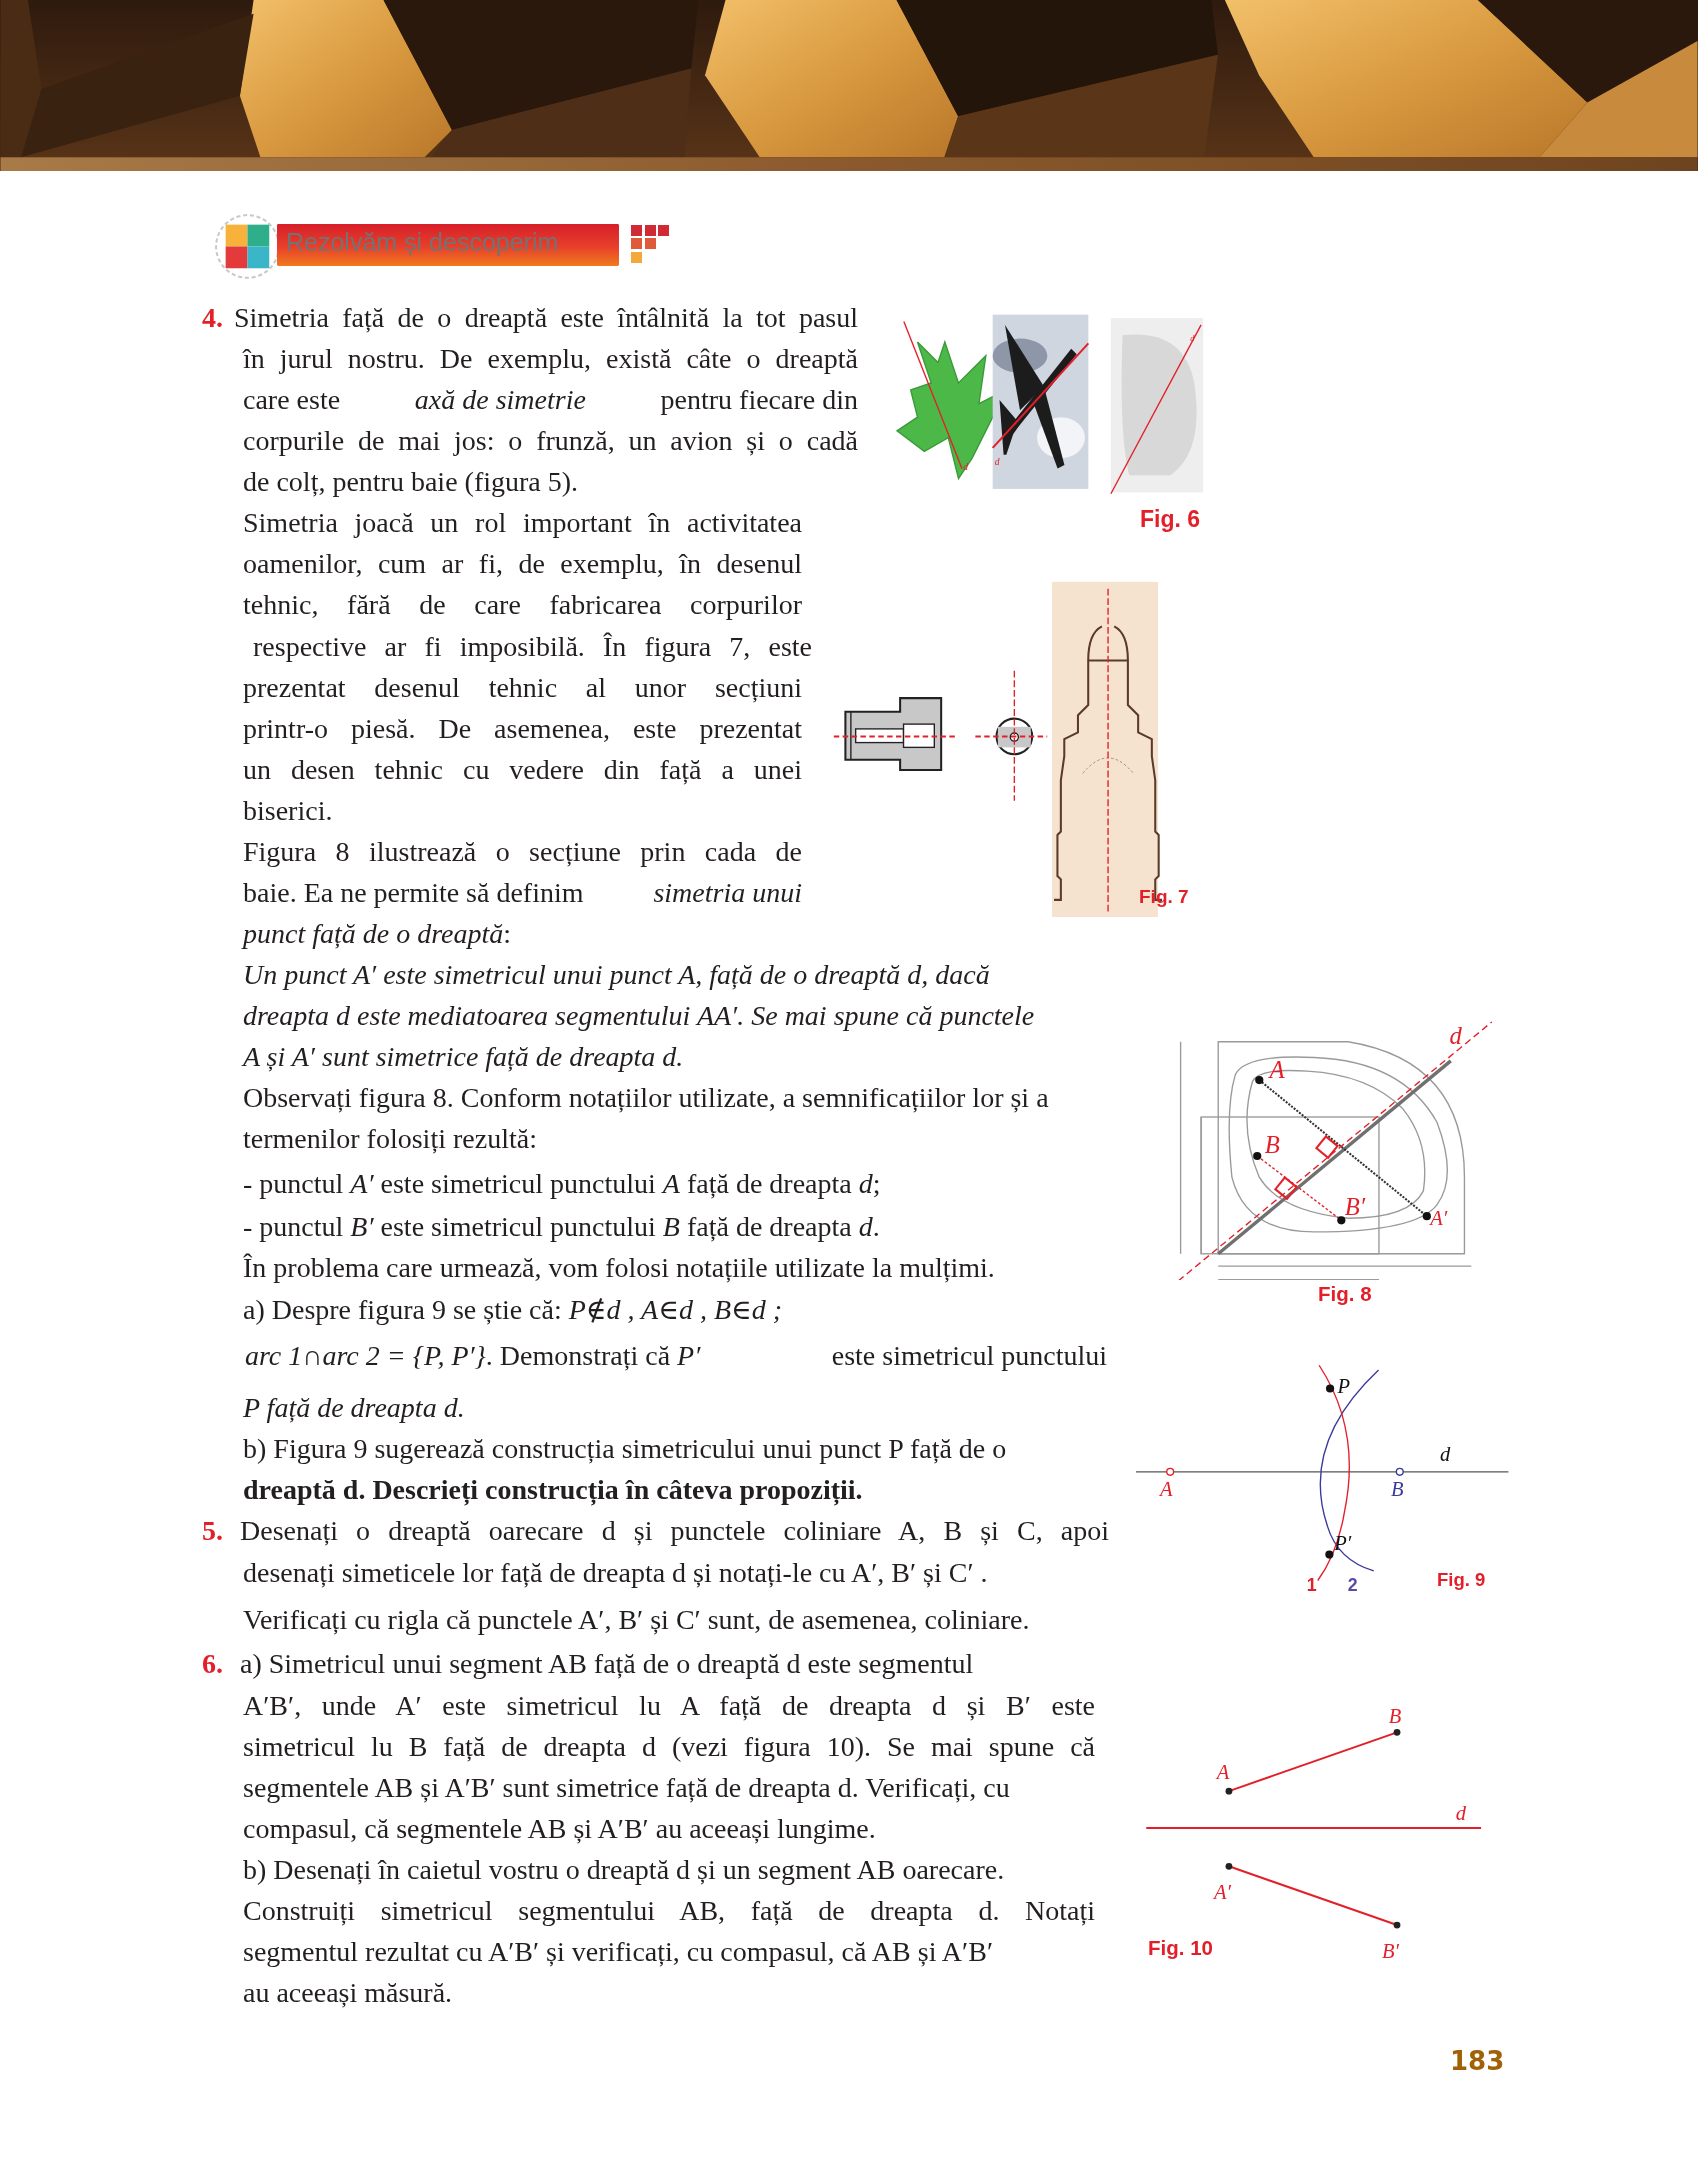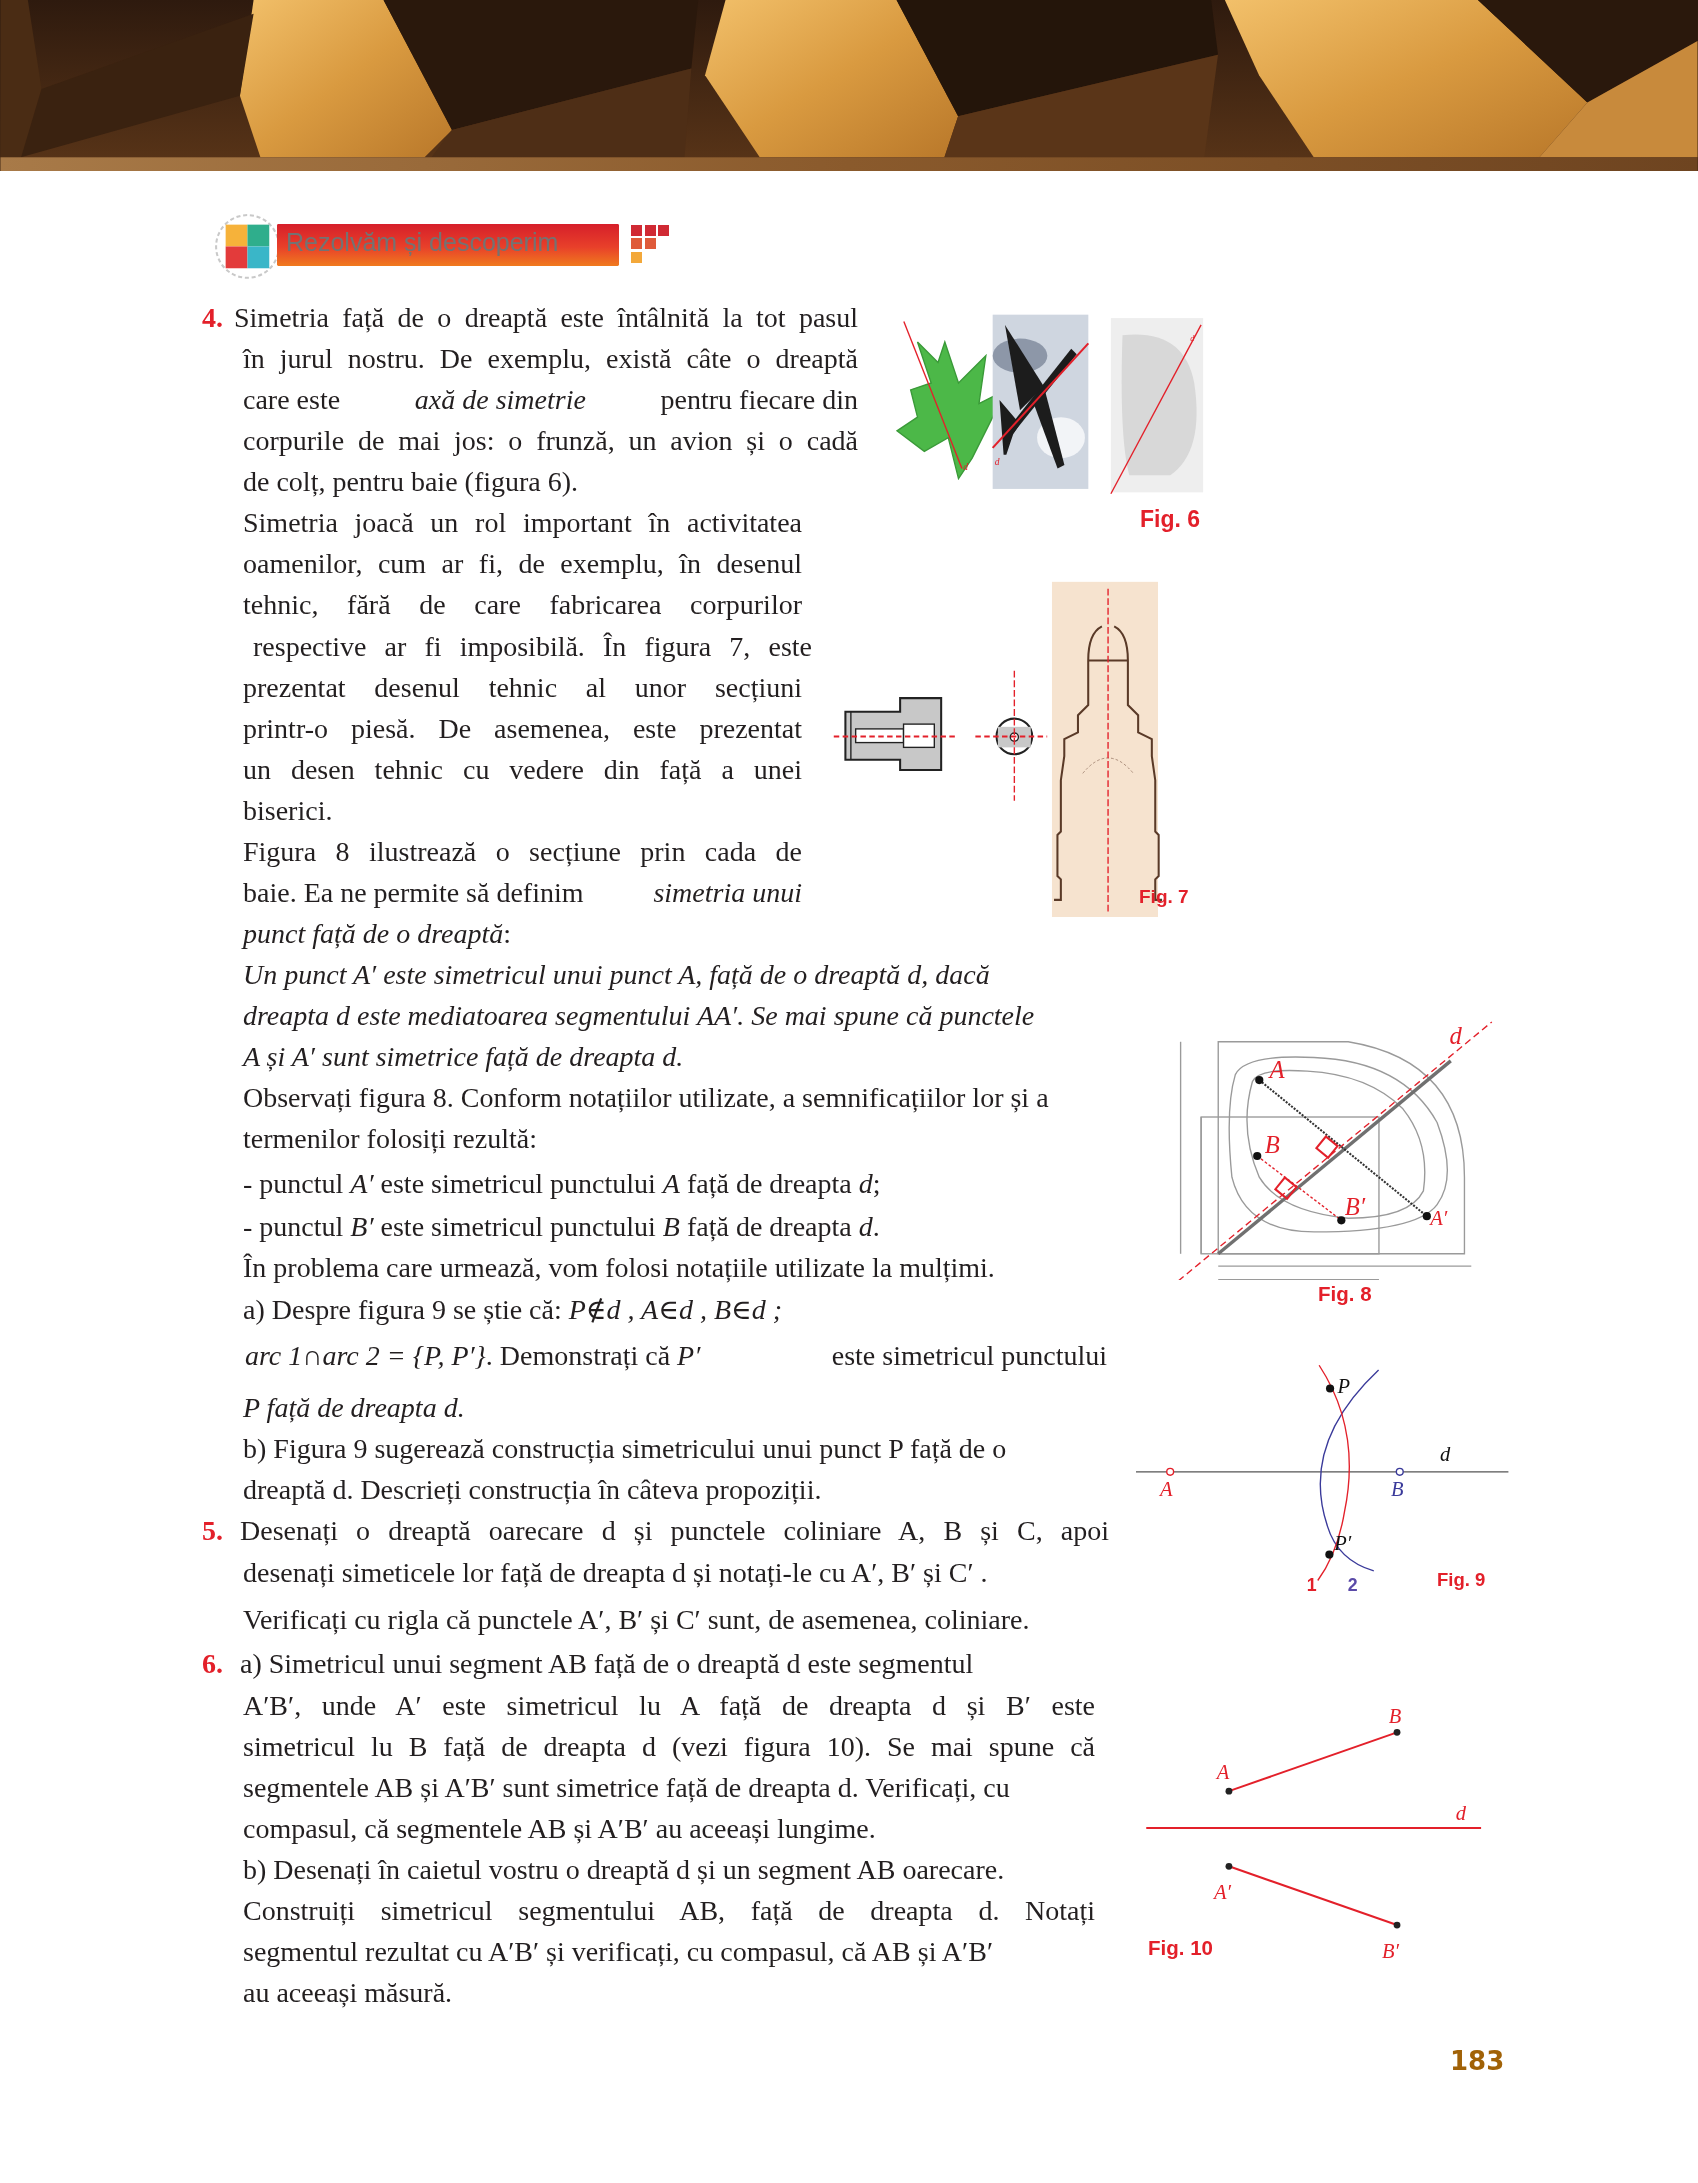--- a/index.html
+++ b/index.html
@@ -78,21 +78,21 @@
 
 <div class="txt" style="left:202px;top:297px;"><span class="num">4.</span></div>
 <div class="txt j" style="left:234px;top:297px;width:624px;">Simetria față de o dreaptă este întâlnită la tot pasul</div>
 <div class="txt j" style="left:243px;top:338px;width:615px;">în jurul nostru. De exemplu, există câte o dreaptă</div>
 <div class="txt" style="left:243px;top:379px;width:615px;display:flex;justify-content:space-between;">
   <span>care este </span>
   <span class="it">axă de simetrie</span>
   <span> pentru fiecare din</span>
 </div>
 <div class="txt j" style="left:243px;top:420px;width:615px;">corpurile de mai jos: o frunză, un avion și o cadă</div>
-<div class="txt" style="left:243px;top:461px;">de colț, pentru baie (figura 6).</div>
+<div class="txt" style="left:243px;top:461px;">de colț, pentru baie (figura 5).</div>
 
 <div class="txt j" style="left:243px;top:502px;width:559px;">Simetria joacă un rol important în activitatea</div>
 <div class="txt j" style="left:243px;top:543px;width:559px;">oamenilor, cum ar fi, de exemplu, în desenul</div>
 <div class="txt j" style="left:243px;top:584px;width:559px;">tehnic, fără de care fabricarea corpurilor</div>
 <div class="txt j" style="left:253px;top:626px;width:559px;">respective ar fi imposibilă. În figura 7, este</div>
 <div class="txt j" style="left:243px;top:667px;width:559px;">prezentat desenul tehnic al unor secțiuni</div>
 <div class="txt j" style="left:243px;top:708px;width:559px;">printr-o piesă. De asemenea, este prezentat</div>
 <div class="txt j" style="left:243px;top:749px;width:559px;">un desen tehnic cu vedere din față a unei</div>
 <div class="txt" style="left:243px;top:790px;">biserici.</div>
 
@@ -122,21 +122,21 @@
 
 <div class="txt" style="left:243px;top:1289px;">
   <span style="white-space:pre">a) Despre figura 9 se știe că: </span><i>P∉d , A∈d , B∈d ;</i>
 </div>
 <div class="txt" style="left:245px;top:1335px;width:862px;display:flex;justify-content:space-between;">
   <span><i>arc 1∩arc 2 = {P, P′}</i><span style="white-space:pre">. Demonstrați că </span><i>P′</i></span>
   <span style="white-space:pre"> este simetricul punctului</span>
 </div>
 <div class="txt it" style="left:243px;top:1387px;">P față de dreapta d.</div>
 <div class="txt" style="left:243px;top:1428px;">b) Figura 9 sugerează construcția simetricului unui punct P față de o</div>
-<div class="txt" style="left:243px;top:1469px;">dreaptă d. Descrieți construcția în câteva propoziții.</div>
+<div class="txt" style="left:243px;top:1469px;font-weight:bold;">dreaptă d. Descrieți construcția în câteva propoziții.</div>
 
 <div class="txt" style="left:202px;top:1510px;"><span class="num">5.</span></div>
 <div class="txt j" style="left:240px;top:1510px;width:869px;">Desenați o dreaptă oarecare d și punctele coliniare A, B și C, apoi</div>
 <div class="txt" style="left:243px;top:1552px;">desenați simeticele lor față de dreapta d și notați-le cu  A′, B′ și C′ .</div>
 <div class="txt" style="left:243px;top:1599px;">Verificați cu rigla că punctele  A′, B′ și C′  sunt, de asemenea, coliniare.</div>
 
 <div class="txt" style="left:202px;top:1643px;"><span class="num">6.</span></div>
 <div class="txt" style="left:240px;top:1643px;">a) Simetricul unui segment AB față de o dreaptă d este segmentul</div>
 <div class="txt j" style="left:243px;top:1685px;width:852px;">A′B′, unde A′ este simetricul lu A față de dreapta d și B′ este</div>
 <div class="txt j" style="left:243px;top:1726px;width:852px;">simetricul lu B față de dreapta d (vezi figura 10). Se mai spune că</div>

